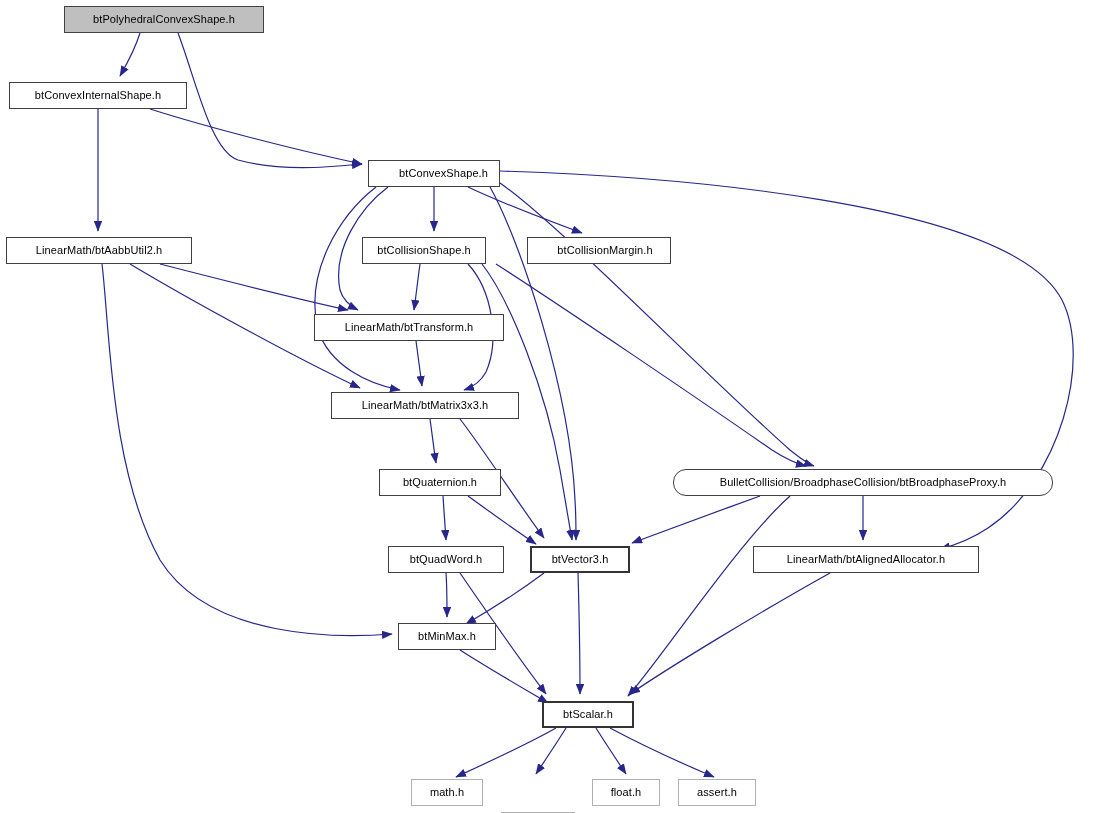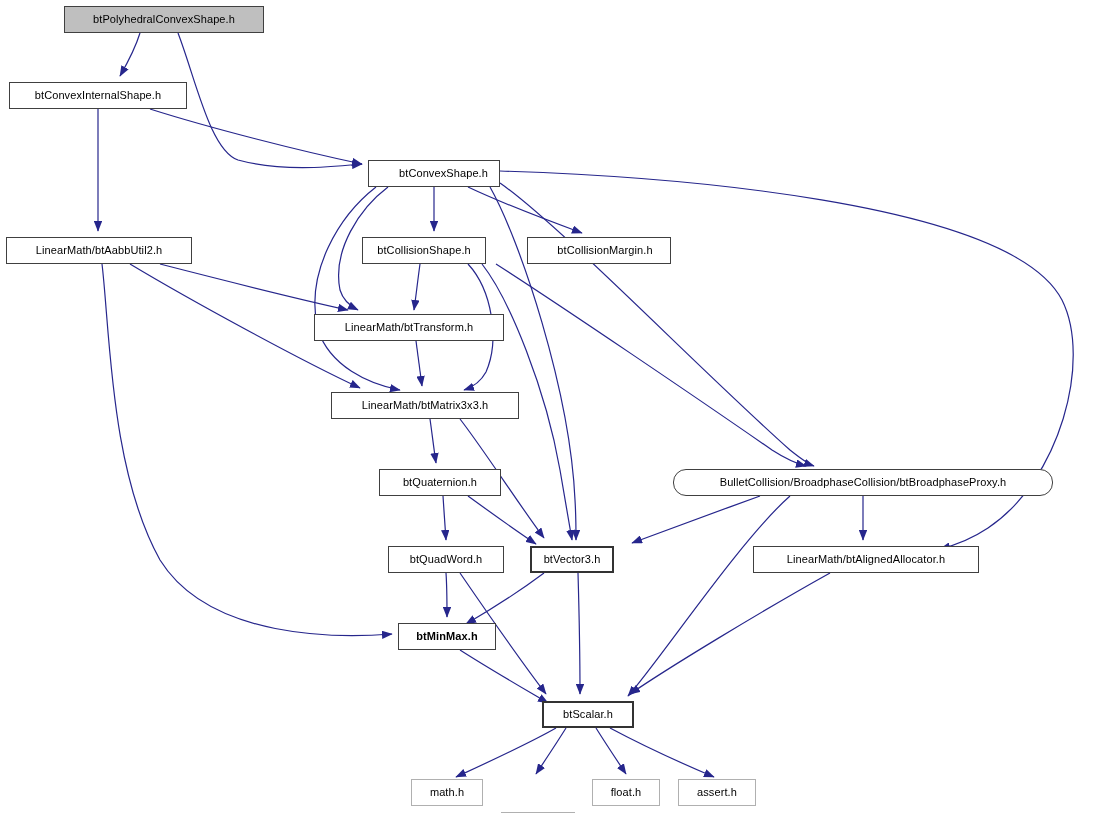--- a/index.html
+++ b/index.html
@@ -131,27 +131,27 @@
       </div>
       <div class="node" style="left: 379px; top: 469px; width: 122px; height: 27px;">
         <span class="node-label">btQuaternion.h</span>
       </div>
       <div class="node" style="left: 673px; top: 469px; width: 380px; height: 27px; border-radius: 13px;">
         <span class="node-label">BulletCollision/BroadphaseCollision/btBroadphaseProxy.h</span>
       </div>
       <div class="node" style="left: 388px; top: 546px; width: 116px; height: 27px;">
         <span class="node-label">btQuadWord.h</span>
       </div>
-      <div class="node emphasis" style="left: 530px; top: 546px; width: 84px; height: 27px;">
+      <div class="node emphasis" style="left: 530px; top: 546px; width: 100px; height: 27px;">
         <span class="node-label">btVector3.h</span>
       </div>
       <div class="node" style="left: 753px; top: 546px; width: 226px; height: 27px;">
         <span class="node-label">LinearMath/btAlignedAllocator.h</span>
       </div>
-      <div class="node" style="left: 398px; top: 623px; width: 98px; height: 27px; font-weight: bold;">
+      <div class="node" style="left: 398px; top: 623px; width: 98px; height: 27px;">
         <span class="node-label">btMinMax.h</span>
       </div>
       <div class="node emphasis" style="left: 534px; top: 701px; width: 92px; height: 27px; margin-left: 8px;">
         <span class="node-label">btScalar.h</span>
       </div>
       <div class="node leaf" style="left: 411px; top: 779px; width: 72px; height: 27px;">
         <span class="node-label">math.h</span>
       </div>
       <div class="node leaf" style="left: 501px; top: 812px; width: 74px; height: 27px;">
         <span class="node-label">stdlib.h</span>

